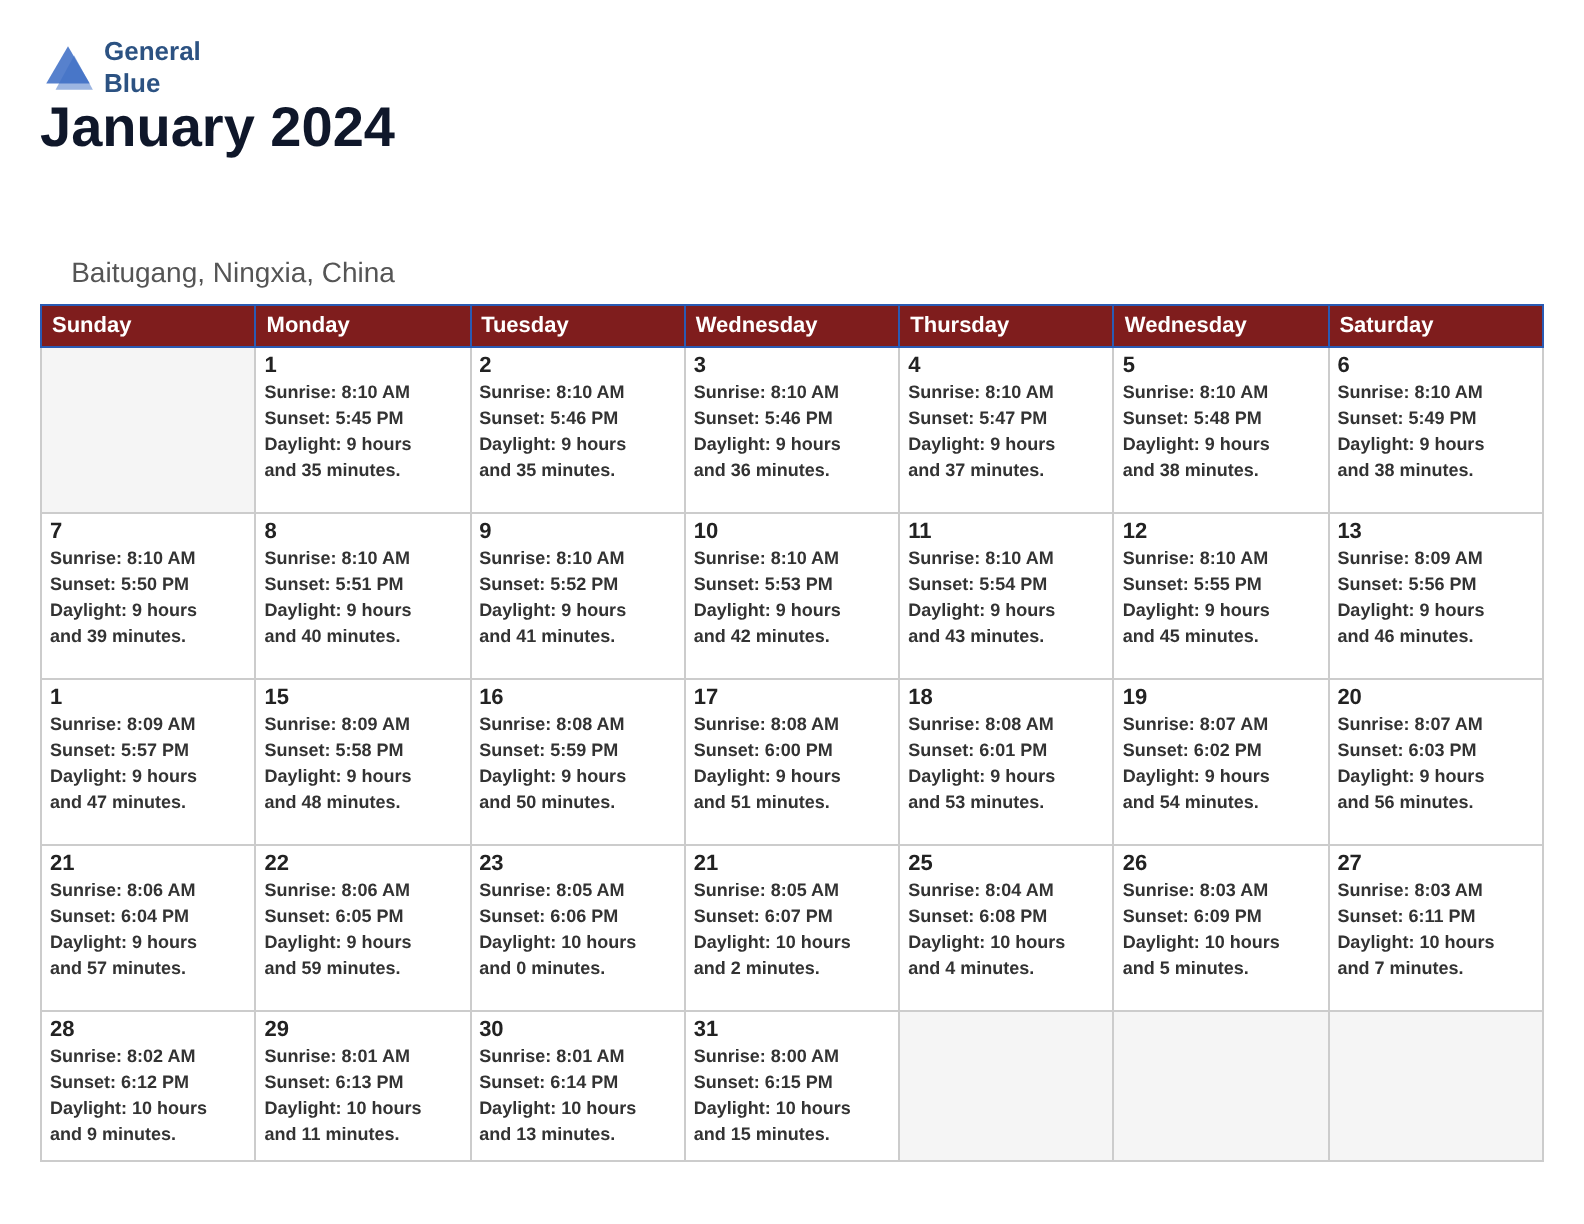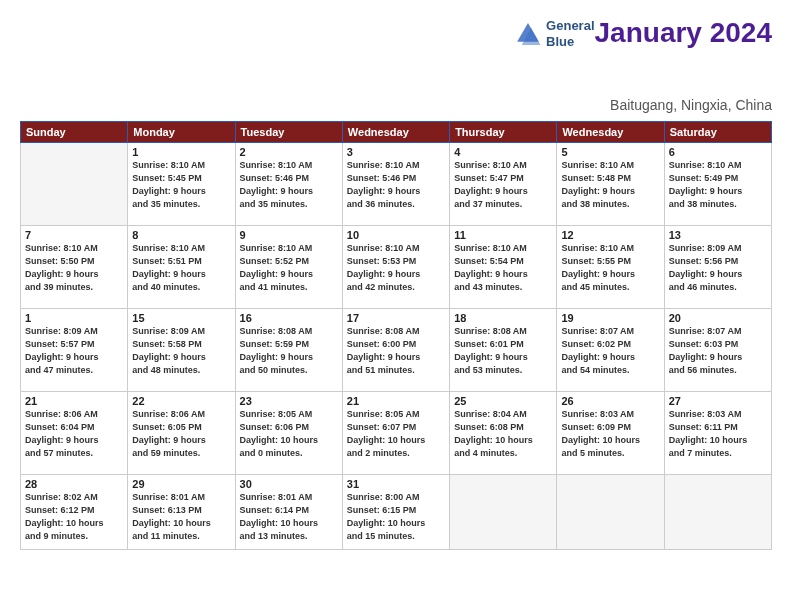--- a/index.html
+++ b/index.html
@@ -11,23 +11,24 @@
       overflow: hidden;
     }
     .page {
       width: 792px;
       height: 612px;
       padding: 18px 20px 10px 20px;
       background: #fff;
     }
     .header {
       display: flex;
-      justify-content: flex-end;
+      justify-content: space-between;
       align-items: flex-start;
       margin-bottom: 8px;
+      flex-direction: column;
     }
     .logo {
       display: flex;
       align-items: center;
       gap: 4px;
     }
     .logo-text {
       font-size: 13px;
       font-weight: bold;
       color: #2c5282;
@@ -36,21 +37,21 @@
     .logo-icon {
       width: 28px;
       height: 28px;
     }
     .title-block {
       text-align: right;
     }
     .title-month {
       font-size: 28px;
       font-weight: bold;
-      color: #4c1d95;
+      color: #0f172a;
       line-height: 1.1;
     }
     .title-location {
       font-size: 14px;
       color: #555;
       margin-top: 48px;
     }
     .calendar {
       width: 100%;
       border-collapse: collapse;

